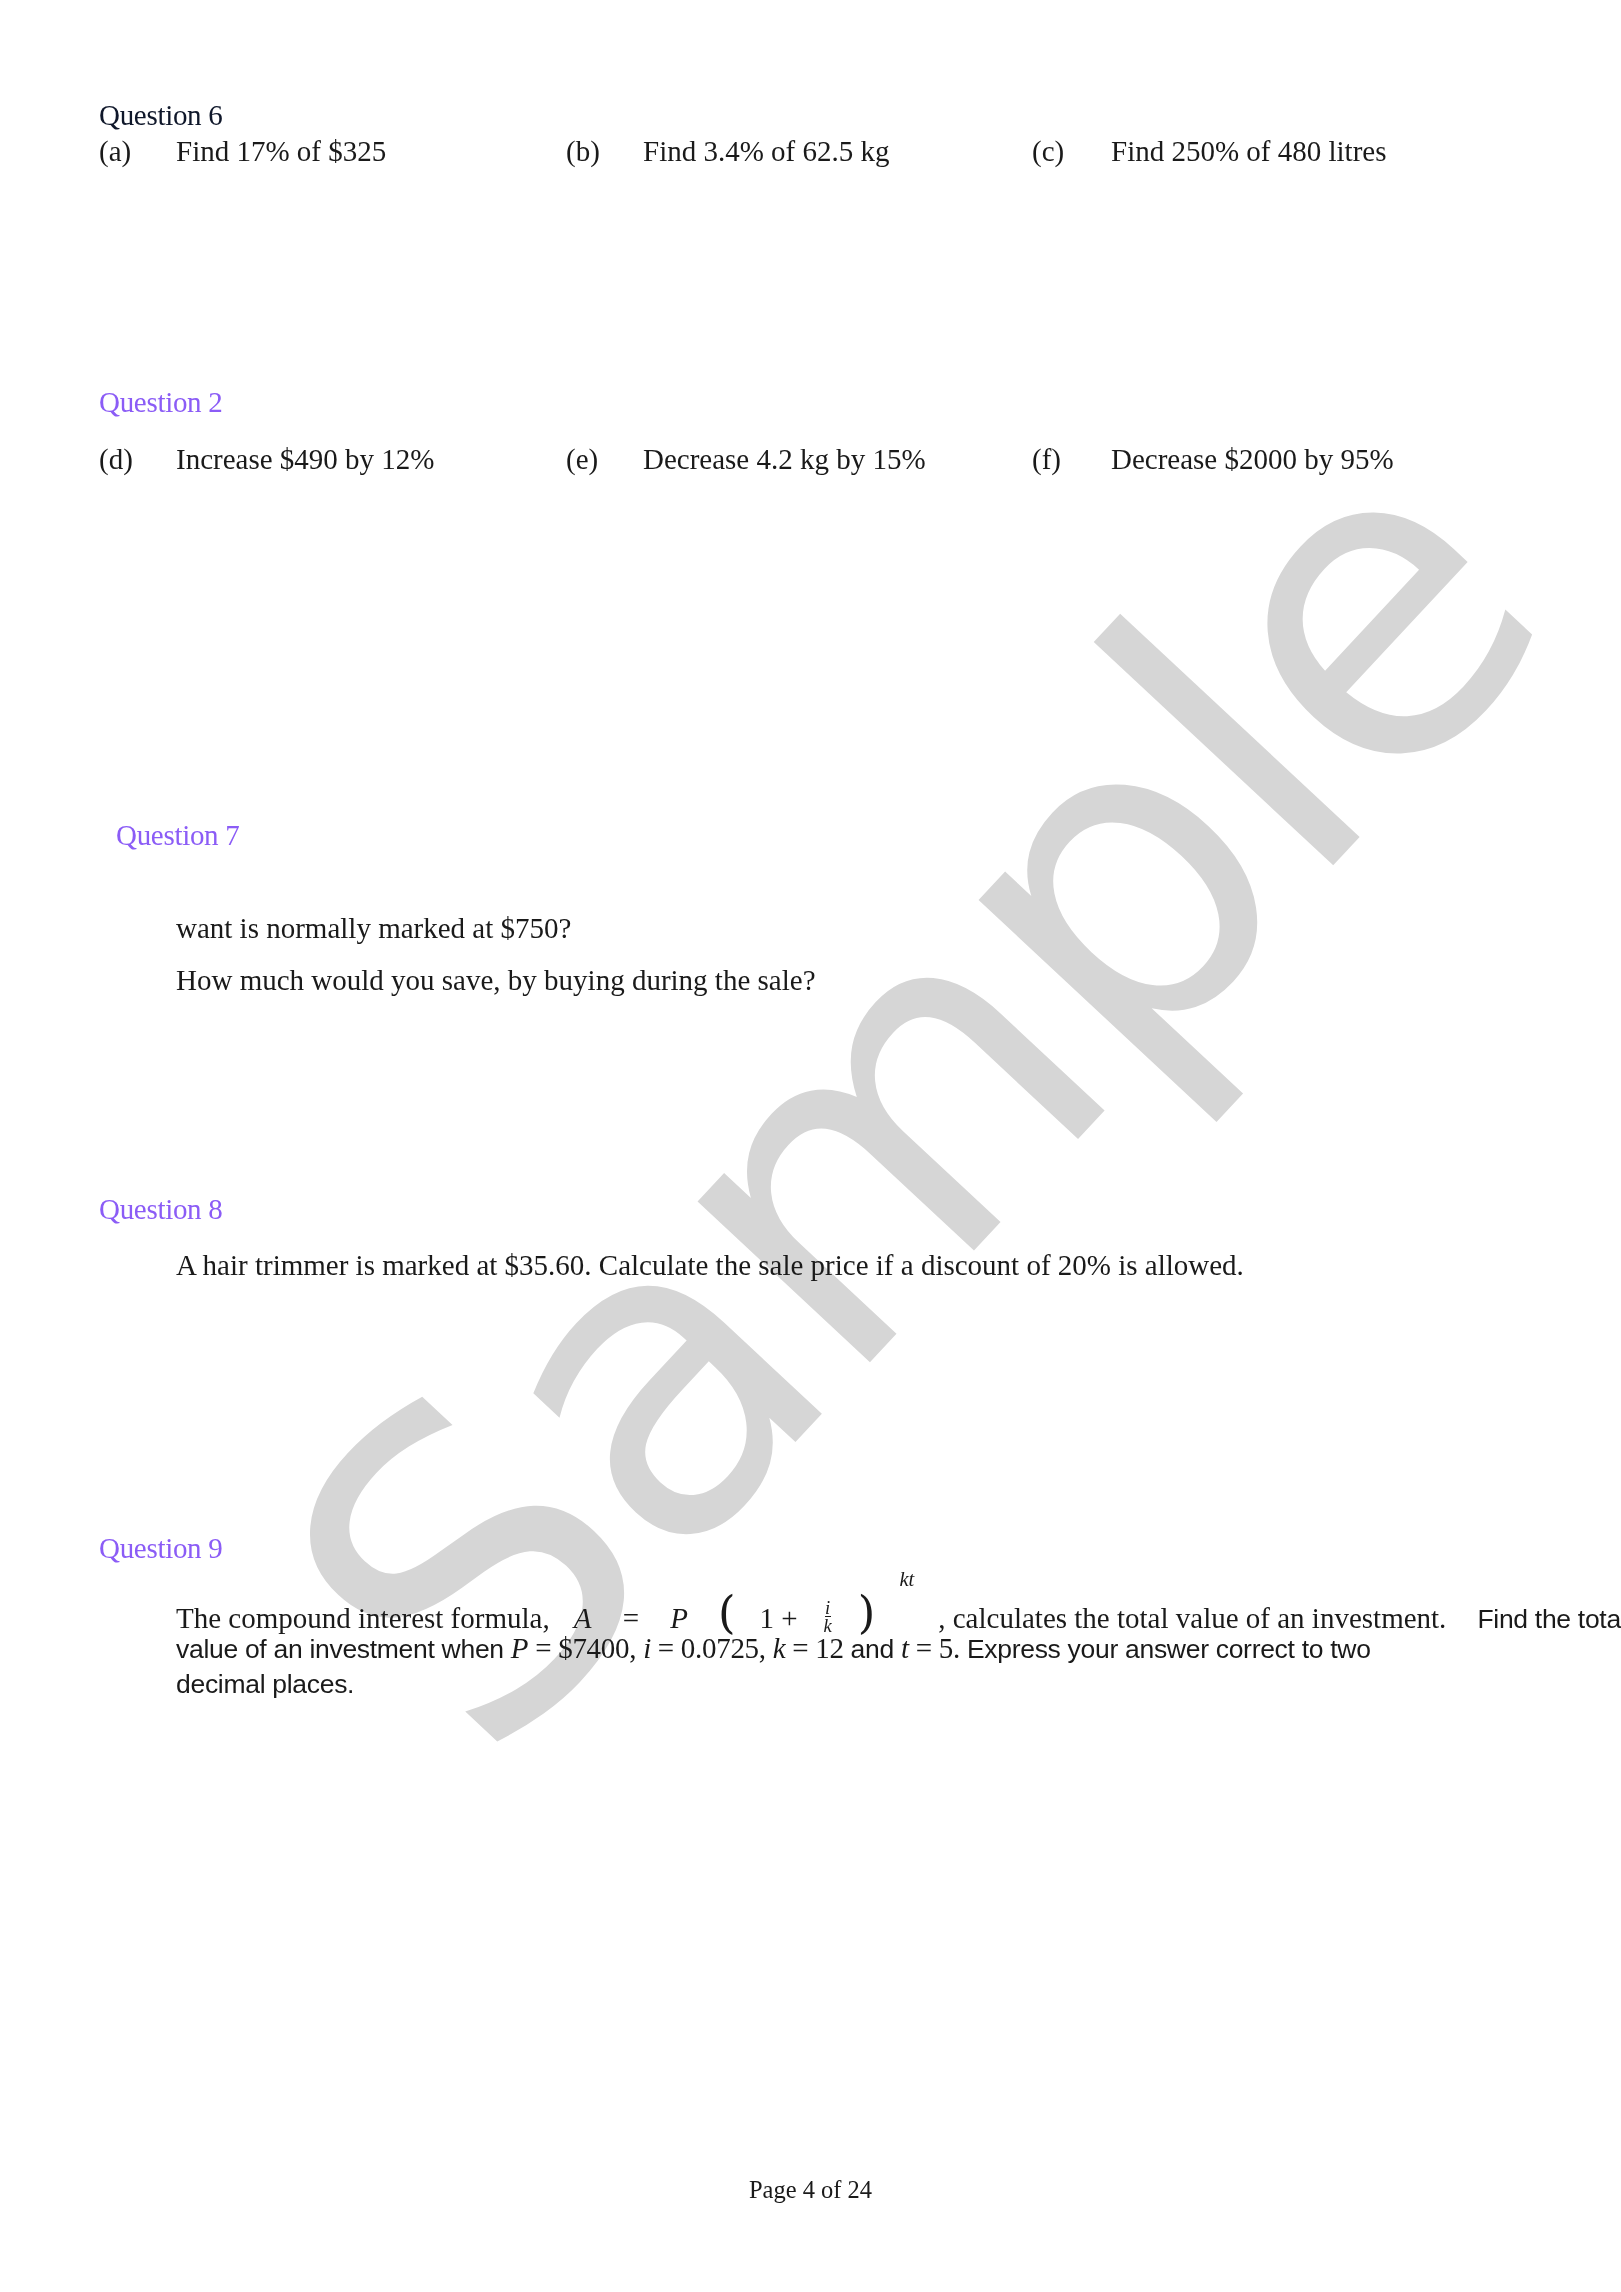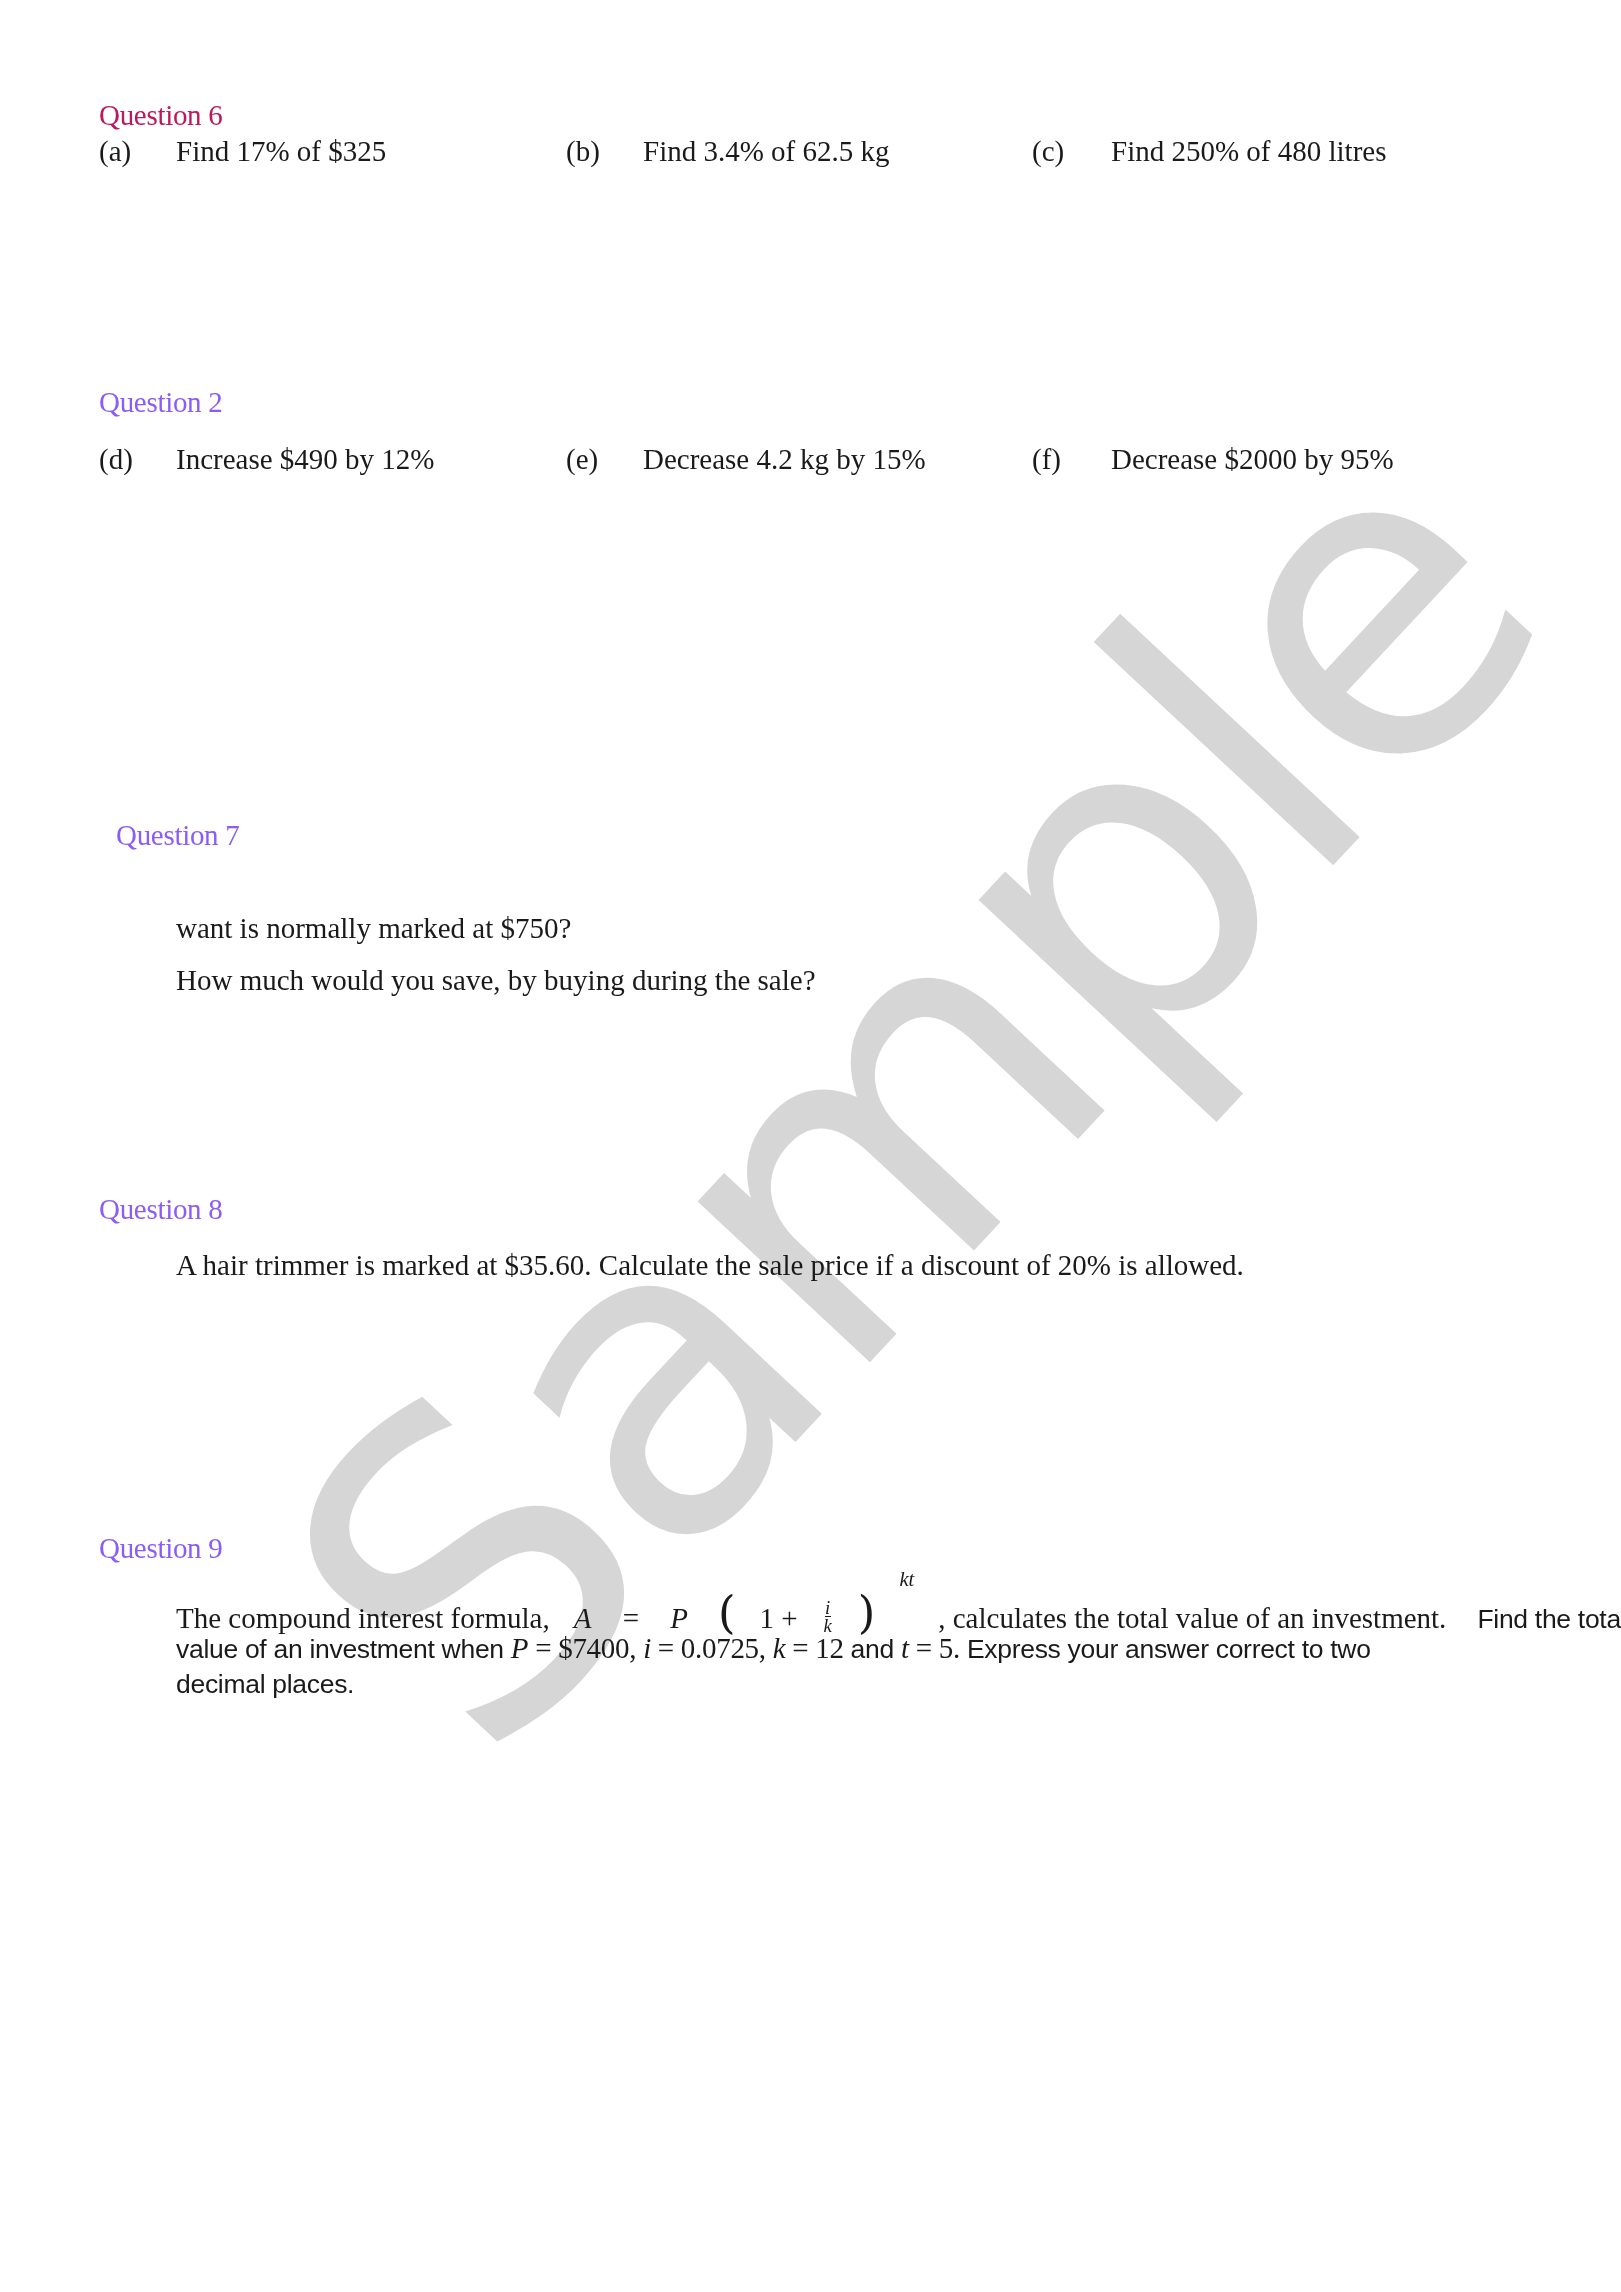--- a/index.html
+++ b/index.html
@@ -1,20 +1,20 @@
 <!DOCTYPE html>
 <html><head>
 <meta charset="utf-8">
 <style>
   html, body { margin:0; padding:0; background:#ffffff; }
   body { width:1621px; height:2293px; position:relative; overflow:hidden;
          font-family:"DejaVu Serif", "Liberation Serif", serif; color:#1a1a1a; }
   .abs { position:absolute; white-space:nowrap; }
   .serif { font-family:"Liberation Serif", "DejaVu Serif", serif; font-size:29px; letter-spacing:-0.3px; }
-  .heading-black { color:#be185d; }
+  .heading-black { color:#0f172a; }
   .heading-blue { color:#8b5cf6; }
   .label { font-family:"Liberation Serif", serif; font-size:29px; }
   .sans { font-family:"Liberation Sans", sans-serif; font-size:26.5px; letter-spacing:-0.3px; }
   .math { font-family:"Liberation Serif", serif; font-style:italic; }
   .mathn { font-family:"Liberation Serif", serif; font-style:normal; }
   .watermark { position:absolute; left:176px; top:990px; width:1274px; text-align:center;
                font-family:"DejaVu Sans", sans-serif; font-size:431px; color:#d6d6d6;
                transform:rotate(-47deg); transform-origin:50% 50%; line-height:1; letter-spacing:-7.8px;
                z-index:0; pointer-events:none; }
   .content { position:absolute; left:0; top:0; width:100%; height:100%; z-index:1; }
@@ -74,14 +74,15 @@
     <span>, calculates the total value of an investment.</span>
     <span class="sans" style="white-space:pre;"> Find the total</span>
   </div>
 
   <div class="abs sans" style="left:176px; top:1632px;">
     <span style="white-space:pre;">value of an investment when </span><span class="math" style="font-size:29px;">P</span><span class="mathn" style="font-size:29px; white-space:pre;"> = $7400, </span><span class="math" style="font-size:29px;">i</span><span class="mathn" style="font-size:29px; white-space:pre;"> = 0.0725, </span><span class="math" style="font-size:29px;">k</span><span class="mathn" style="font-size:29px; white-space:pre;"> = 12 </span><span style="white-space:pre;">and </span><span class="math" style="font-size:29px;">t</span><span class="mathn" style="font-size:29px; white-space:pre;"> = 5.</span><span style="white-space:pre;"> Express your answer correct to two</span>
   </div>
 
   <div class="abs sans" style="left:176px; top:1669px;">decimal places.</div>
 
+  <div class="abs footer" style="left:0; width:1621px; text-align:center; top:2176px;">Page 4 of 24</div>
 </div>
 
 
 </body></html>

